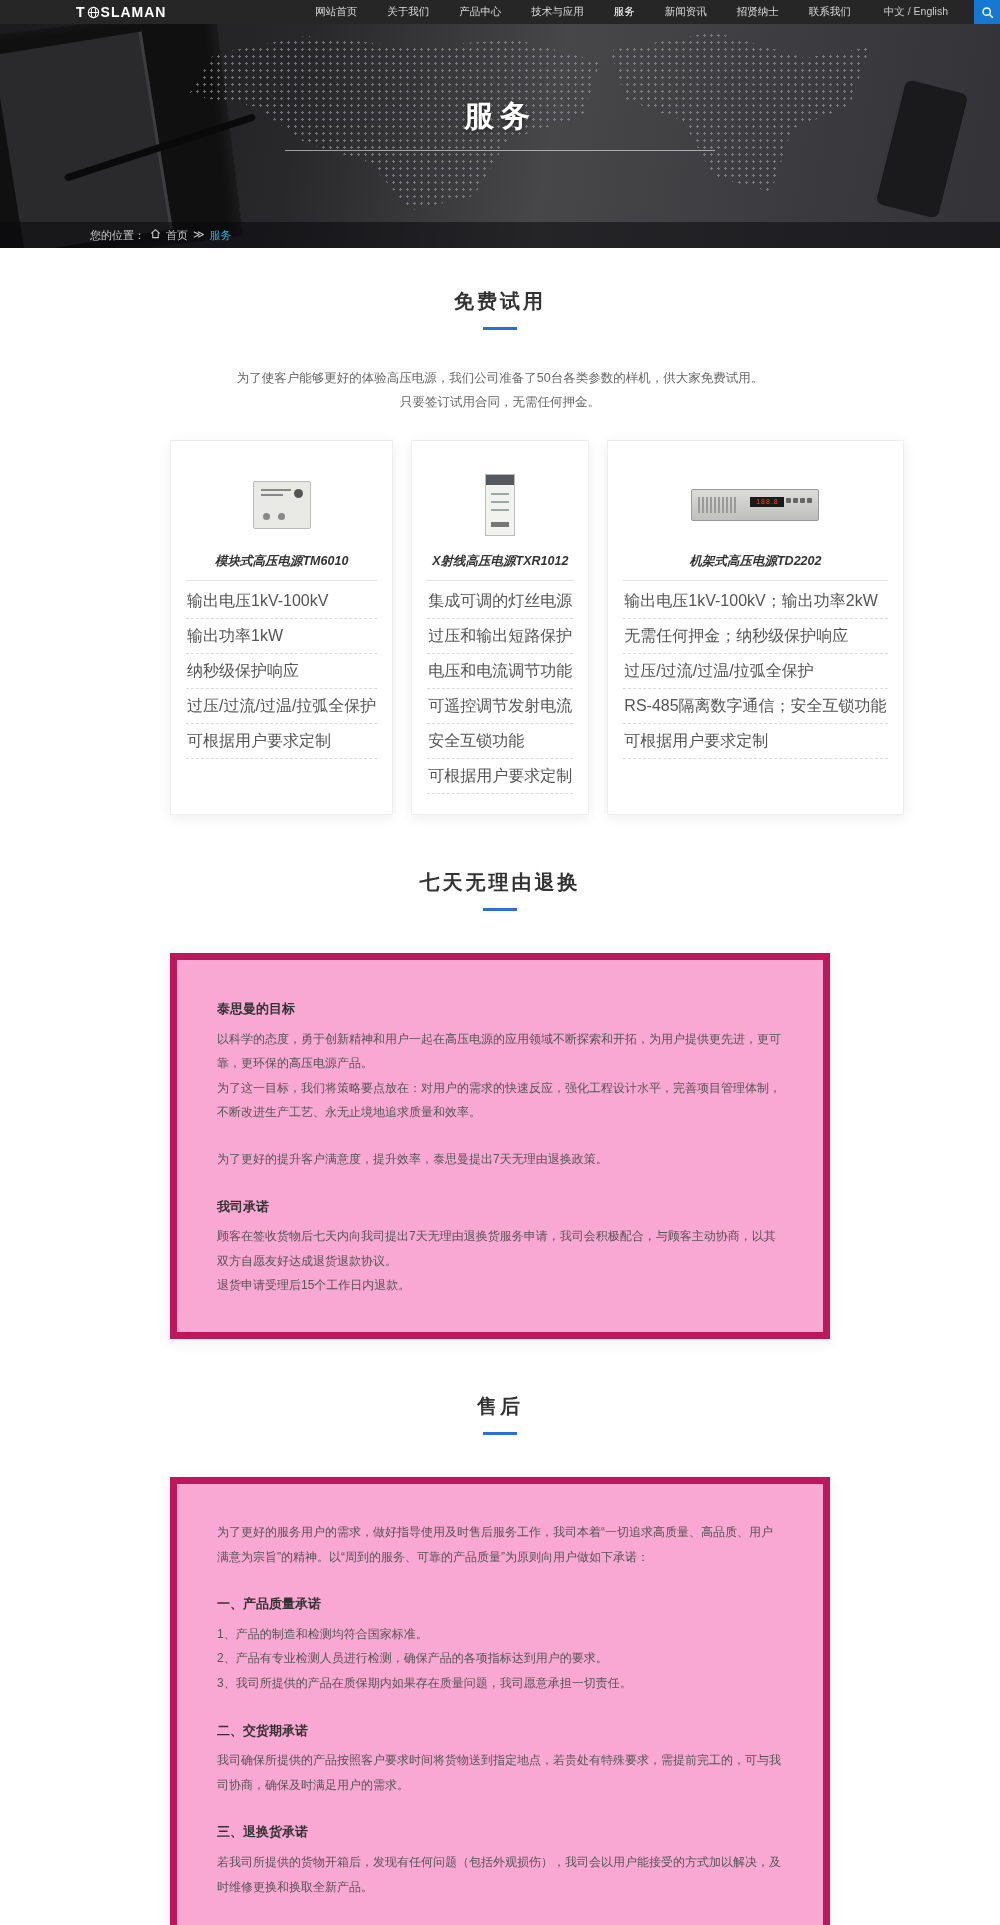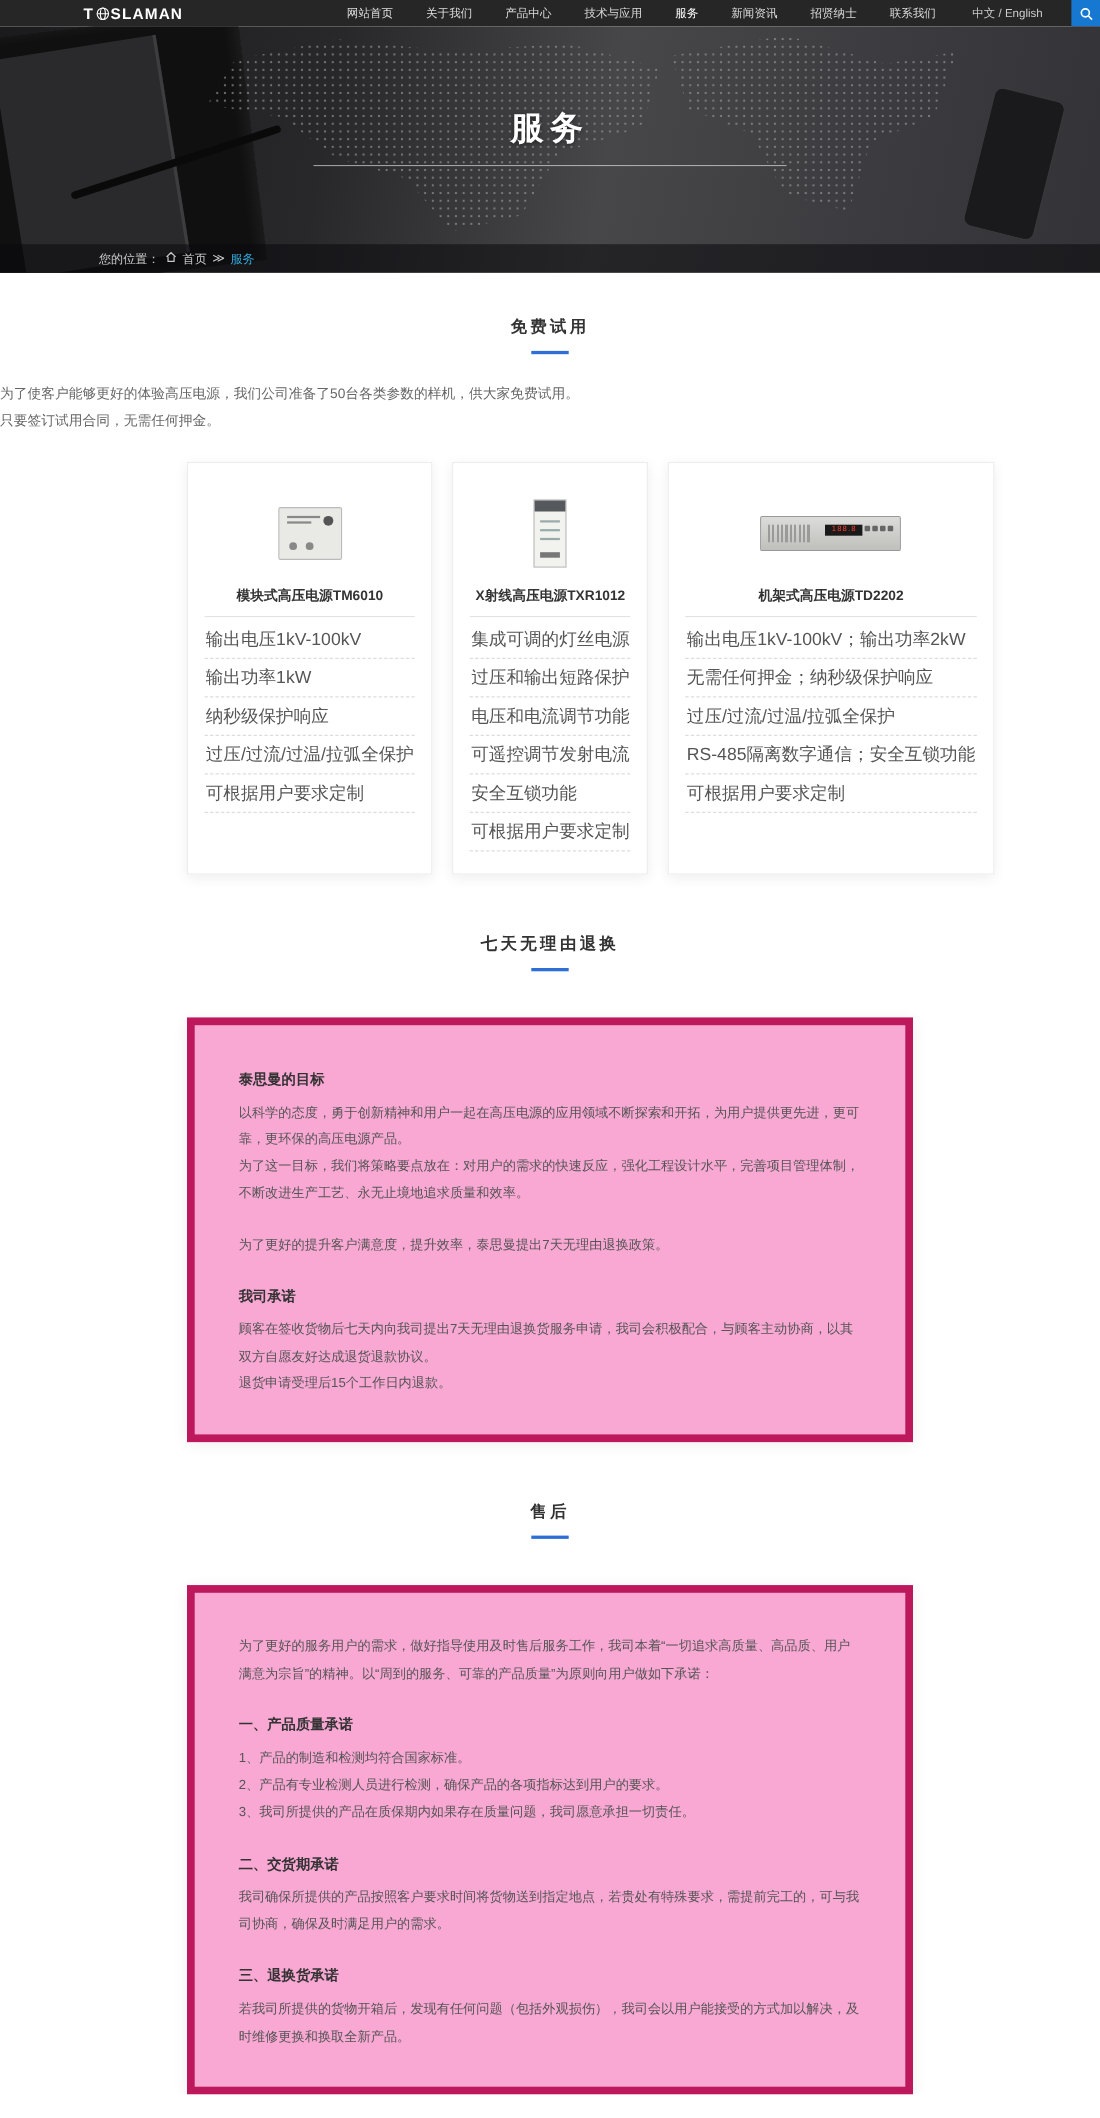--- a/index.html
+++ b/index.html
@@ -30,28 +30,28 @@
   .dm1 { left:180px; width:420px; clip-path:polygon(8% 12%,30% 2%,55% 8%,80% 4%,100% 16%,96% 45%,78% 58%,70% 88%,55% 96%,45% 70%,30% 60%,18% 40%,2% 34%); }
   .dm2 { left:610px; width:260px; clip-path:polygon(0 10%,40% 0,75% 14%,100% 8%,92% 40%,70% 52%,62% 86%,40% 78%,28% 48%,6% 36%); }
   .hero-title { position:absolute; top:72px; left:0; right:0; text-align:center; color:#fff; font-size:30px; font-weight:bold; letter-spacing:6px; text-shadow:0 1px 4px rgba(0,0,0,.5); }
   .hero-line { position:absolute; top:126px; left:50%; transform:translateX(-50%); width:430px; height:1px; background:rgba(255,255,255,0.55); }
   .breadbar { position:absolute; left:0; right:0; bottom:0; height:26px; background:rgba(10,10,12,0.55); display:flex; align-items:center; }
   .bread-inner { width:820px; margin:0 auto; display:flex; font-size:11px; color:#c9c9c9; gap:5px; }
   .bread-inner .cur { color:#35a9dd; }
   .home-ic { width:11px; height:11px; }
   
   .sec { padding-top:40px; }
-  .sec-title { text-align:center; font-size:15px; font-weight:bold; color:#333; letter-spacing:3px; }
+  .sec-title { text-align:center; font-size:20px; font-weight:bold; color:#333; letter-spacing:3px; }
   .sec-title::after { content:''; display:block; width:34px; height:3px; background:#2e6fd6; margin:12px auto 0; }
-  .sec-desc { font-size:12.5px; color:#666; line-height:24px; margin-top:24px; }
+  .sec-desc { text-align:center; font-size:12.5px; color:#666; line-height:24px; margin-top:36px; }
   
   .cards { width:660px; margin:26px auto 0; display:flex; gap:18px; }
   .pcard { flex:1; background:#fff; border:1px solid #ededed; box-shadow:0 3px 12px rgba(0,0,0,0.07); padding:16px 15px 20px; cursor:pointer; }
   .pimg { height:96px; display:flex; align-items:center; justify-content:center; }
-  .pname { font-size:12.5px; font-weight:bold; color:#333; text-align:center; padding-bottom:10px; border-bottom:1px solid #e3e3e3; margin-bottom:3px; white-space:nowrap; }
+  .pname { font-size:12.5px; font-weight:bold; color:#333; text-align:center; padding-bottom:10px; border-bottom:1px solid #e3e3e3; margin-bottom:3px; white-space:nowrap;font-style:italic; }
   .pspec { font-size:16px; color:#555; padding:7px 1px 6px; border-bottom:1px dashed #ddd; white-space:nowrap; }
   
   .mod1 { width:58px; height:48px; background:#e9e9e6; border:1px solid #bbb; border-radius:2px; position:relative; }
   .mod1 i { position:absolute; background:#888; }
   .mod2 { width:30px; height:62px; background:#f2f2ef; border:1px solid #bbb; position:relative; }
   .mod2::before { content:''; position:absolute; top:0; left:0; right:0; height:10px; background:#55585c; }
   .mod2 i { position:absolute; left:5px; right:5px; height:2px; background:#9aa; }
   .rack { width:128px; height:32px; background:linear-gradient(#dcdcda,#bfbfbc); border:1px solid #999; border-radius:2px; position:relative; }
   .rack .scr { position:absolute; left:58px; top:7px; width:34px; height:10px; background:#1a1a1a; color:#ff4030; font-size:7px; line-height:10px; text-align:center; letter-spacing:1px; }
   .rack .btns { position:absolute; right:6px; top:8px; display:flex; gap:2px; }

